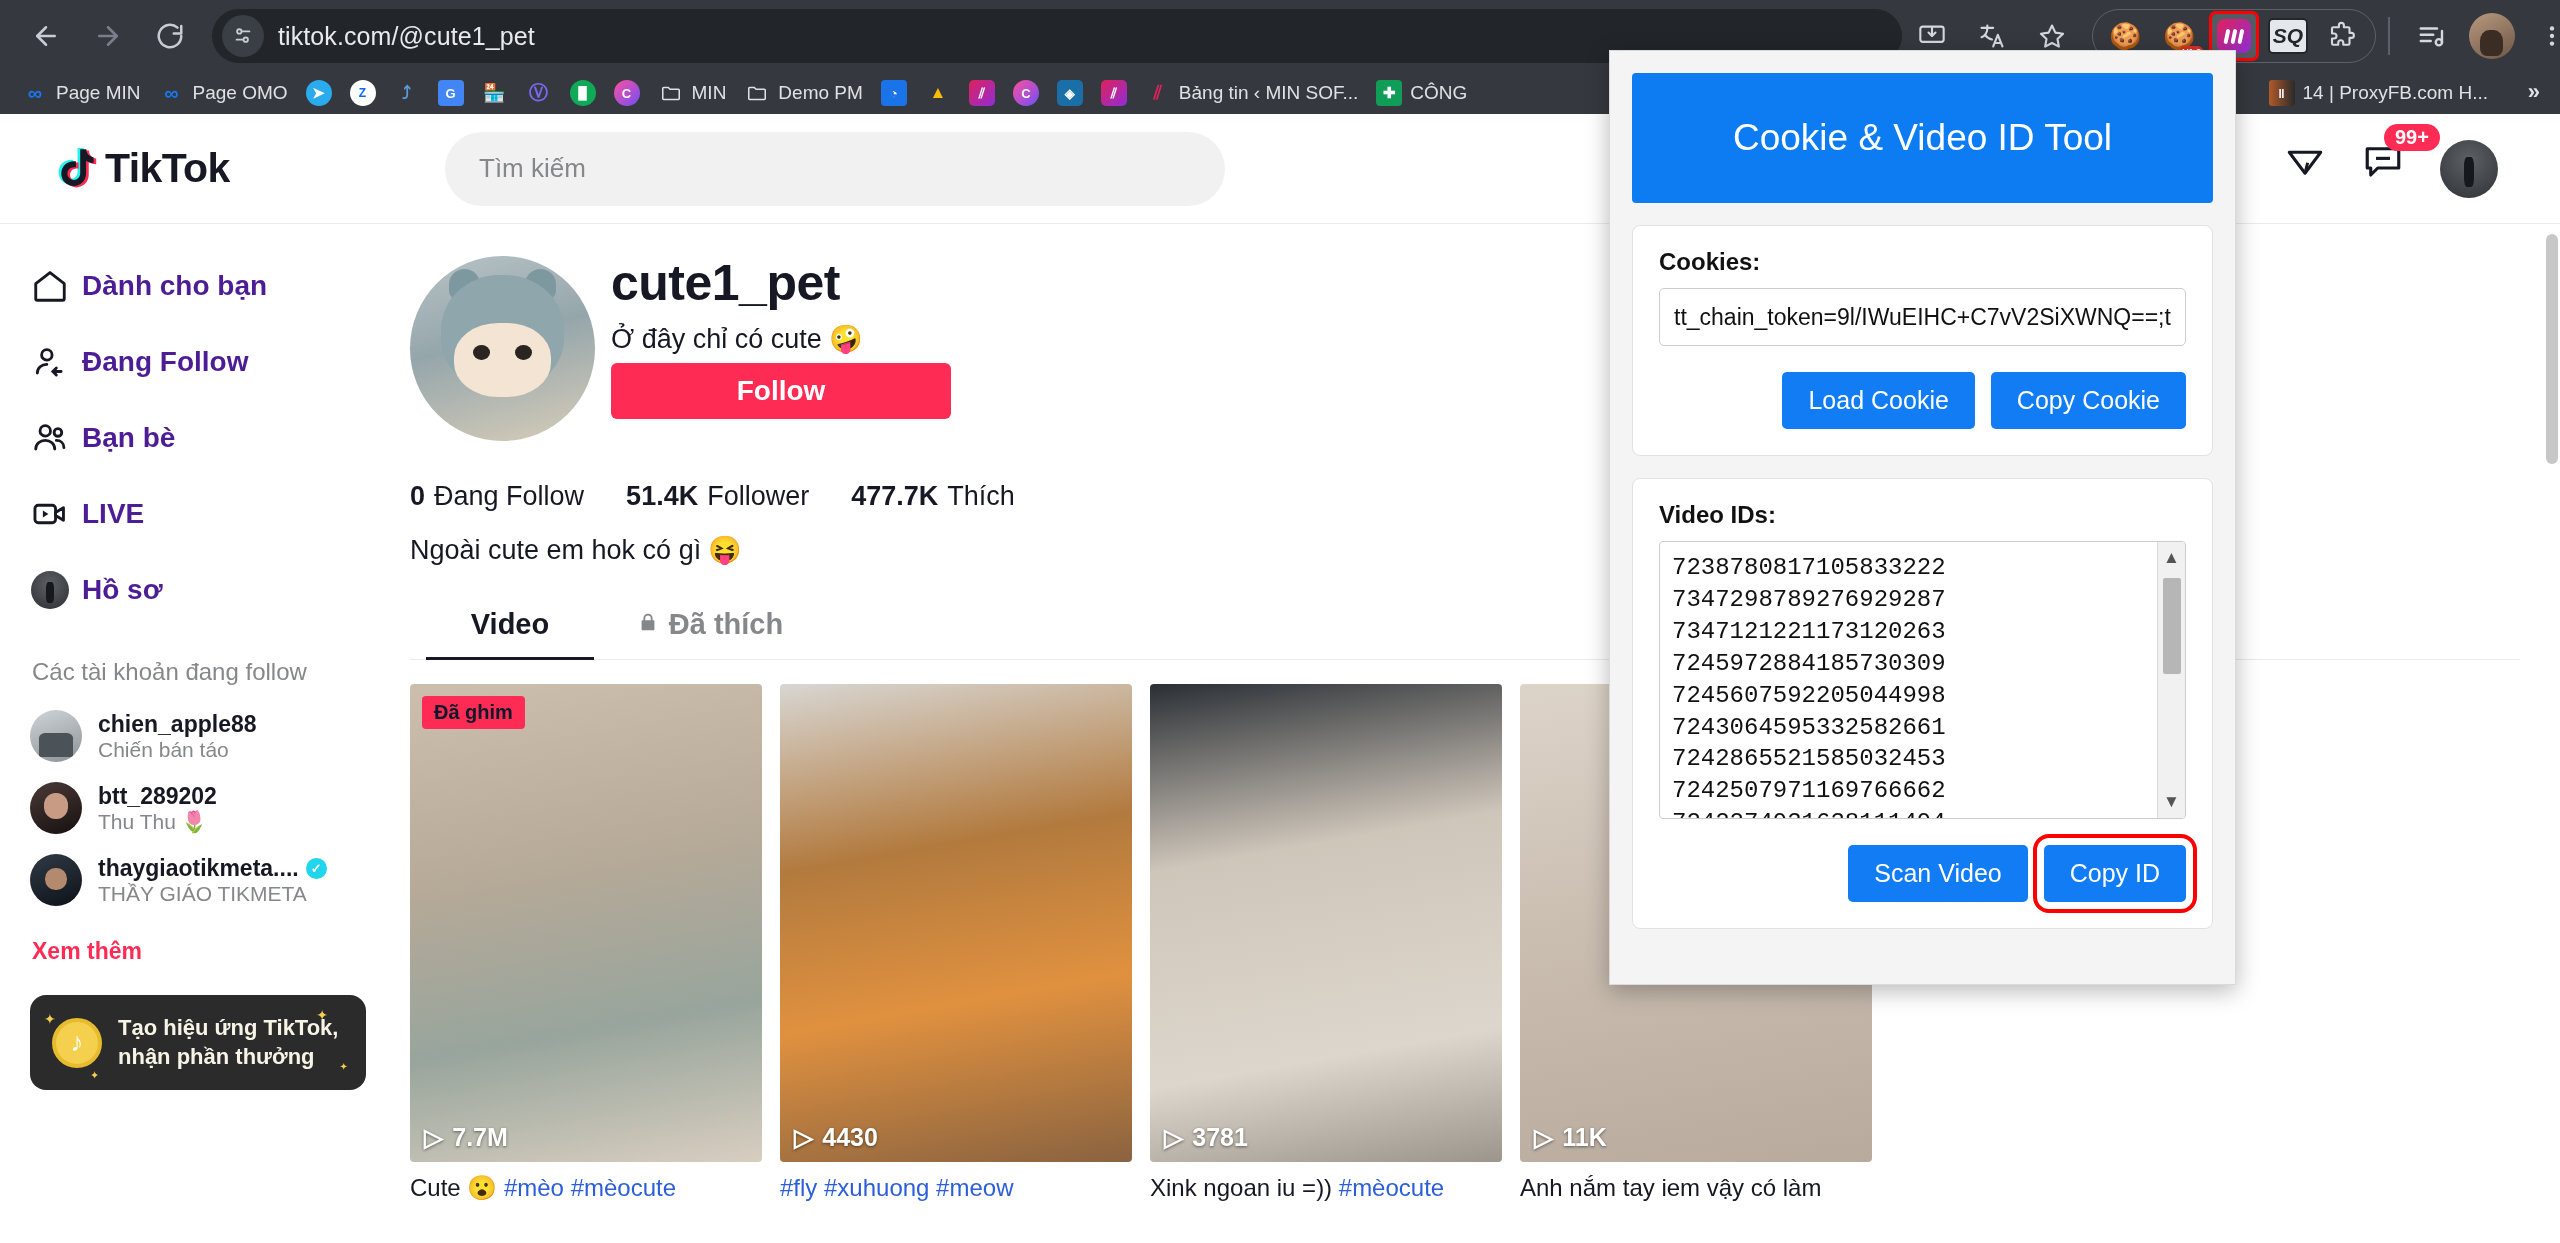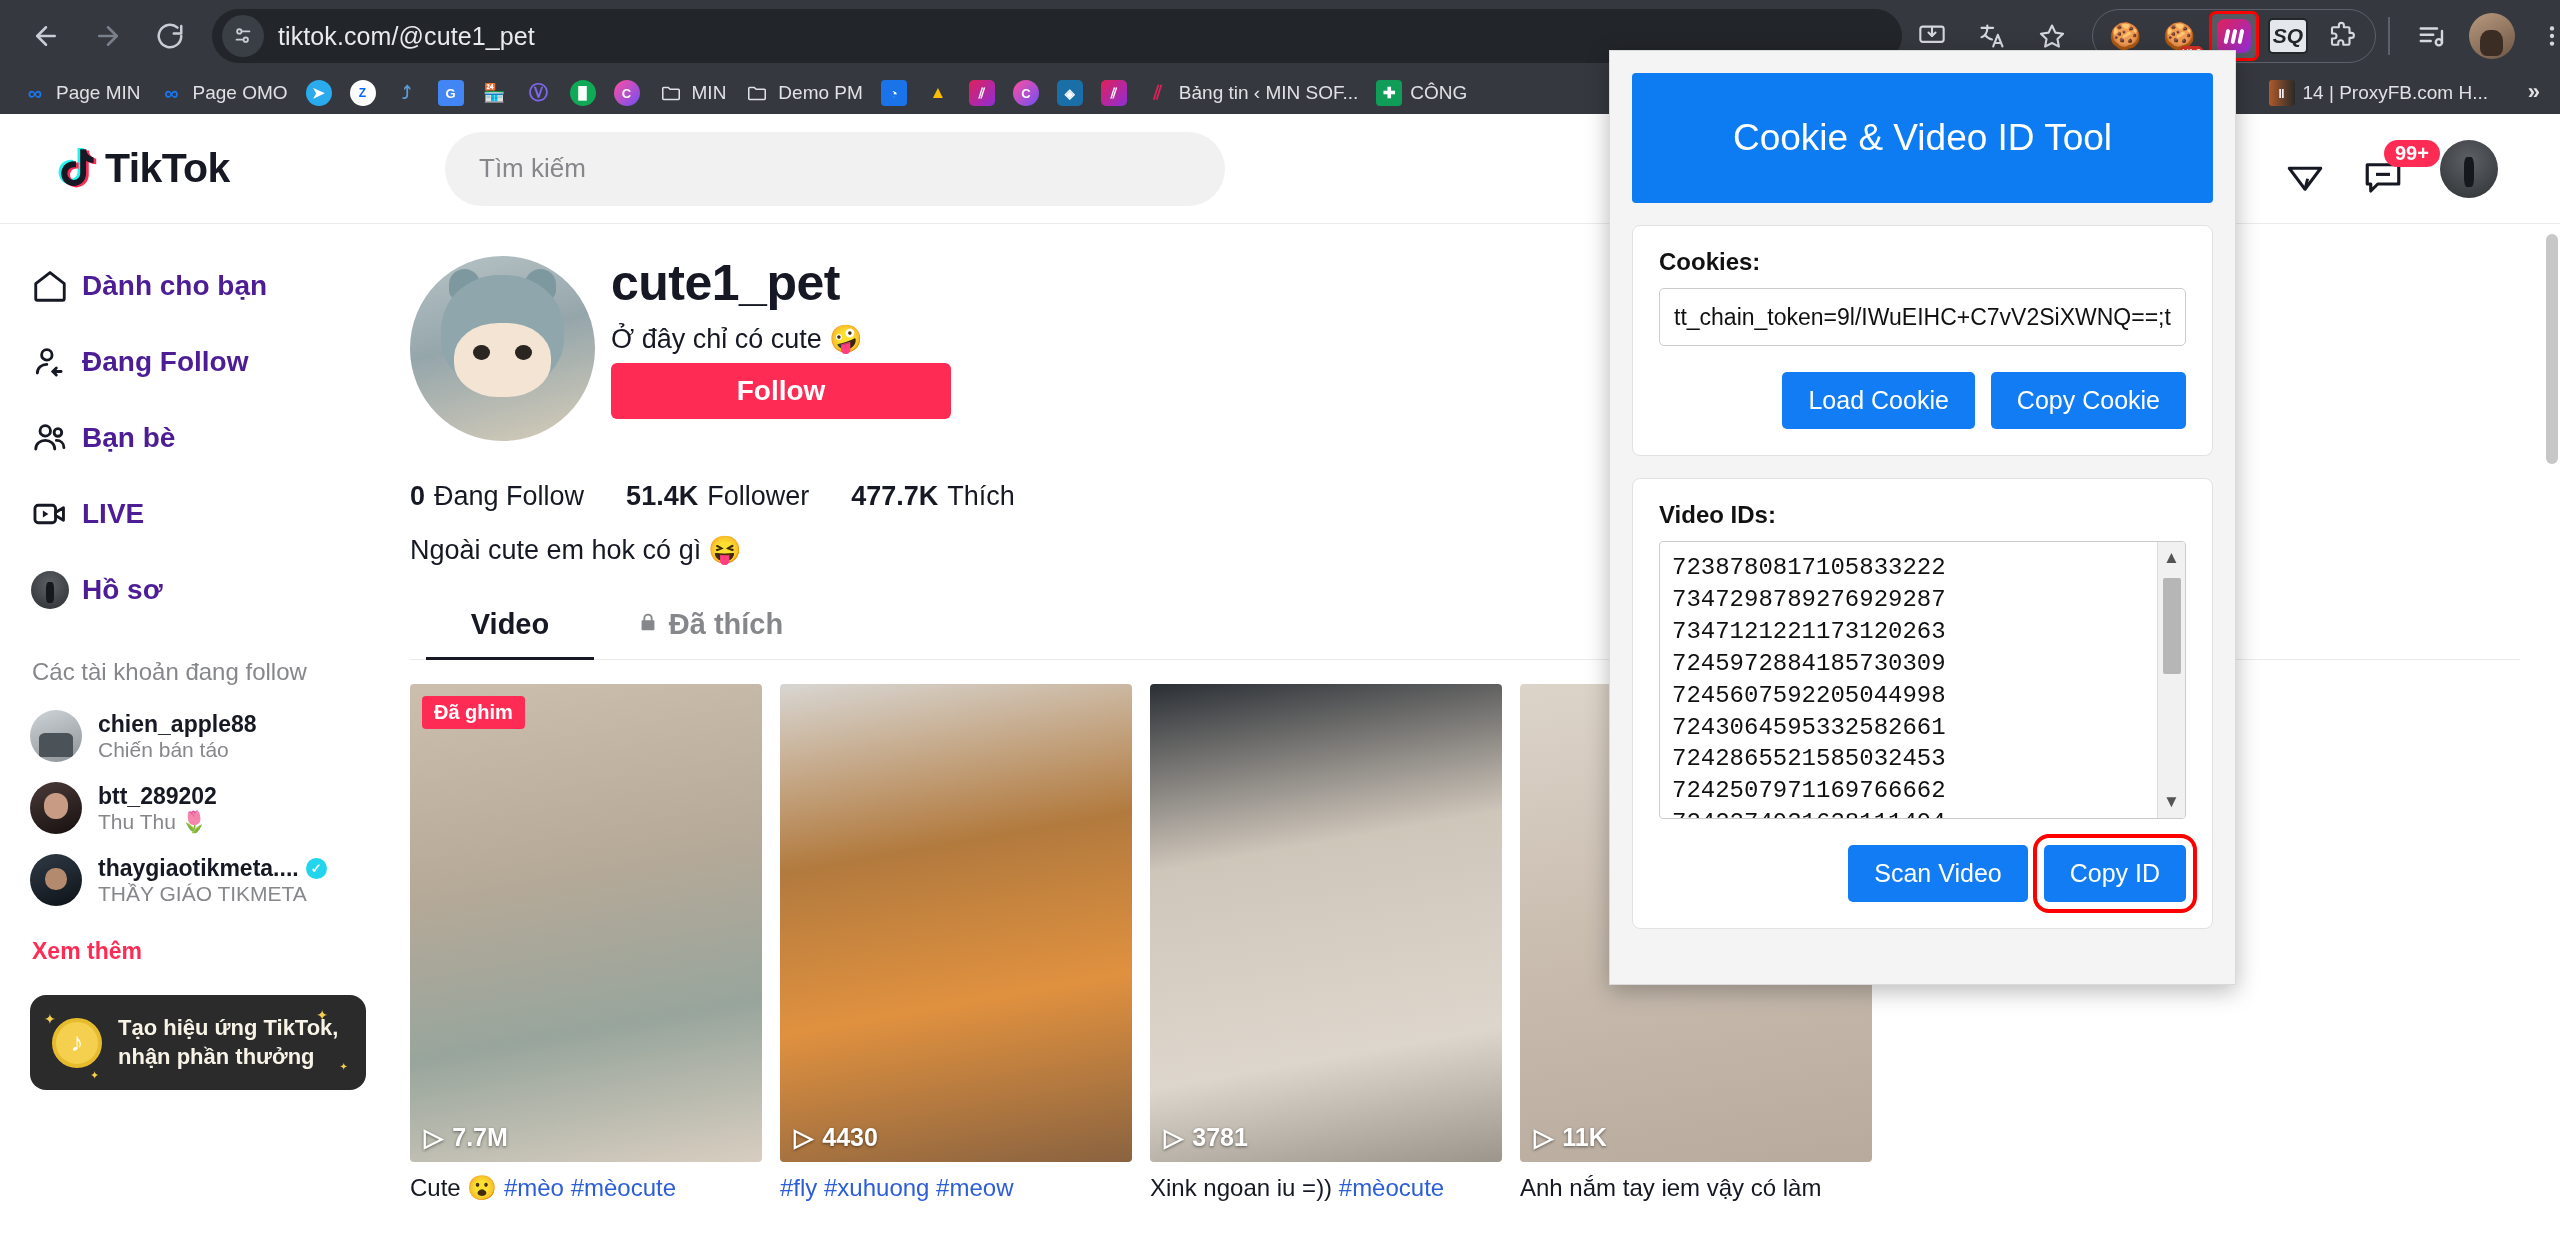--- a/index.html
+++ b/index.html
@@ -182,21 +182,21 @@
   }
   .tt-search-input {
     flex: 1; border: none; background: transparent;
     font-size: 26px; color: #161823;
     font-family: "Liberation Sans", sans-serif;
     outline: none;
   }
   .tt-search-input::placeholder { color: #86878b; }
   .tt-header-right {
     margin-left: auto;
-    display: flex; align-items: flex-end;
+    display: flex; align-items: flex-start;
     gap: 36px;
     padding-right: 22px;
   }
   .hdr-icon { position: relative; color: #161823; display:flex; }
   .msg-badge {
     position: absolute; top: -16px; left: 22px;
     background: #fe2c55; color: #fff;
     font-size: 20px; font-weight: bold;
     border-radius: 16px;
     padding: 2px 11px 3px;
@@ -398,21 +398,21 @@
     border-radius: 4px;
     position: relative;
     overflow: hidden;
   }
   .v1 { background: linear-gradient(170deg,#cdbfae 0%,#b5a998 40%,#98a59c 70%,#d8cec0 100%); }
   .v2 { background: linear-gradient(170deg,#d8d6d2 0%,#b27a3e 35%,#e0913f 65%,#8a6340 100%); }
   .v3 { background: linear-gradient(170deg,#2a2f35 0%,#cfc6ba 35%,#ddd6cc 75%,#9b958b 100%); }
   .v4 { background: linear-gradient(170deg,#ddd4c9 0%,#cbbfb2 45%,#b8ab9e 100%); }
   .pin-badge {
     position: absolute; top: 12px; left: 12px;
-    background: #fe2c55; color: #ffffff;
+    background: #fe2c55; color: #0f172a;
     font-size: 20px; font-weight: bold;
     padding: 5px 12px; border-radius: 4px;
   }
   .vviews {
     position: absolute; bottom: 10px; left: 14px;
     color: #fff; font-size: 25px; font-weight: bold;
     display: flex; align-items: center; gap: 9px;
     text-shadow: 0 1px 3px rgba(0,0,0,.5);
   }
   .vcap {

